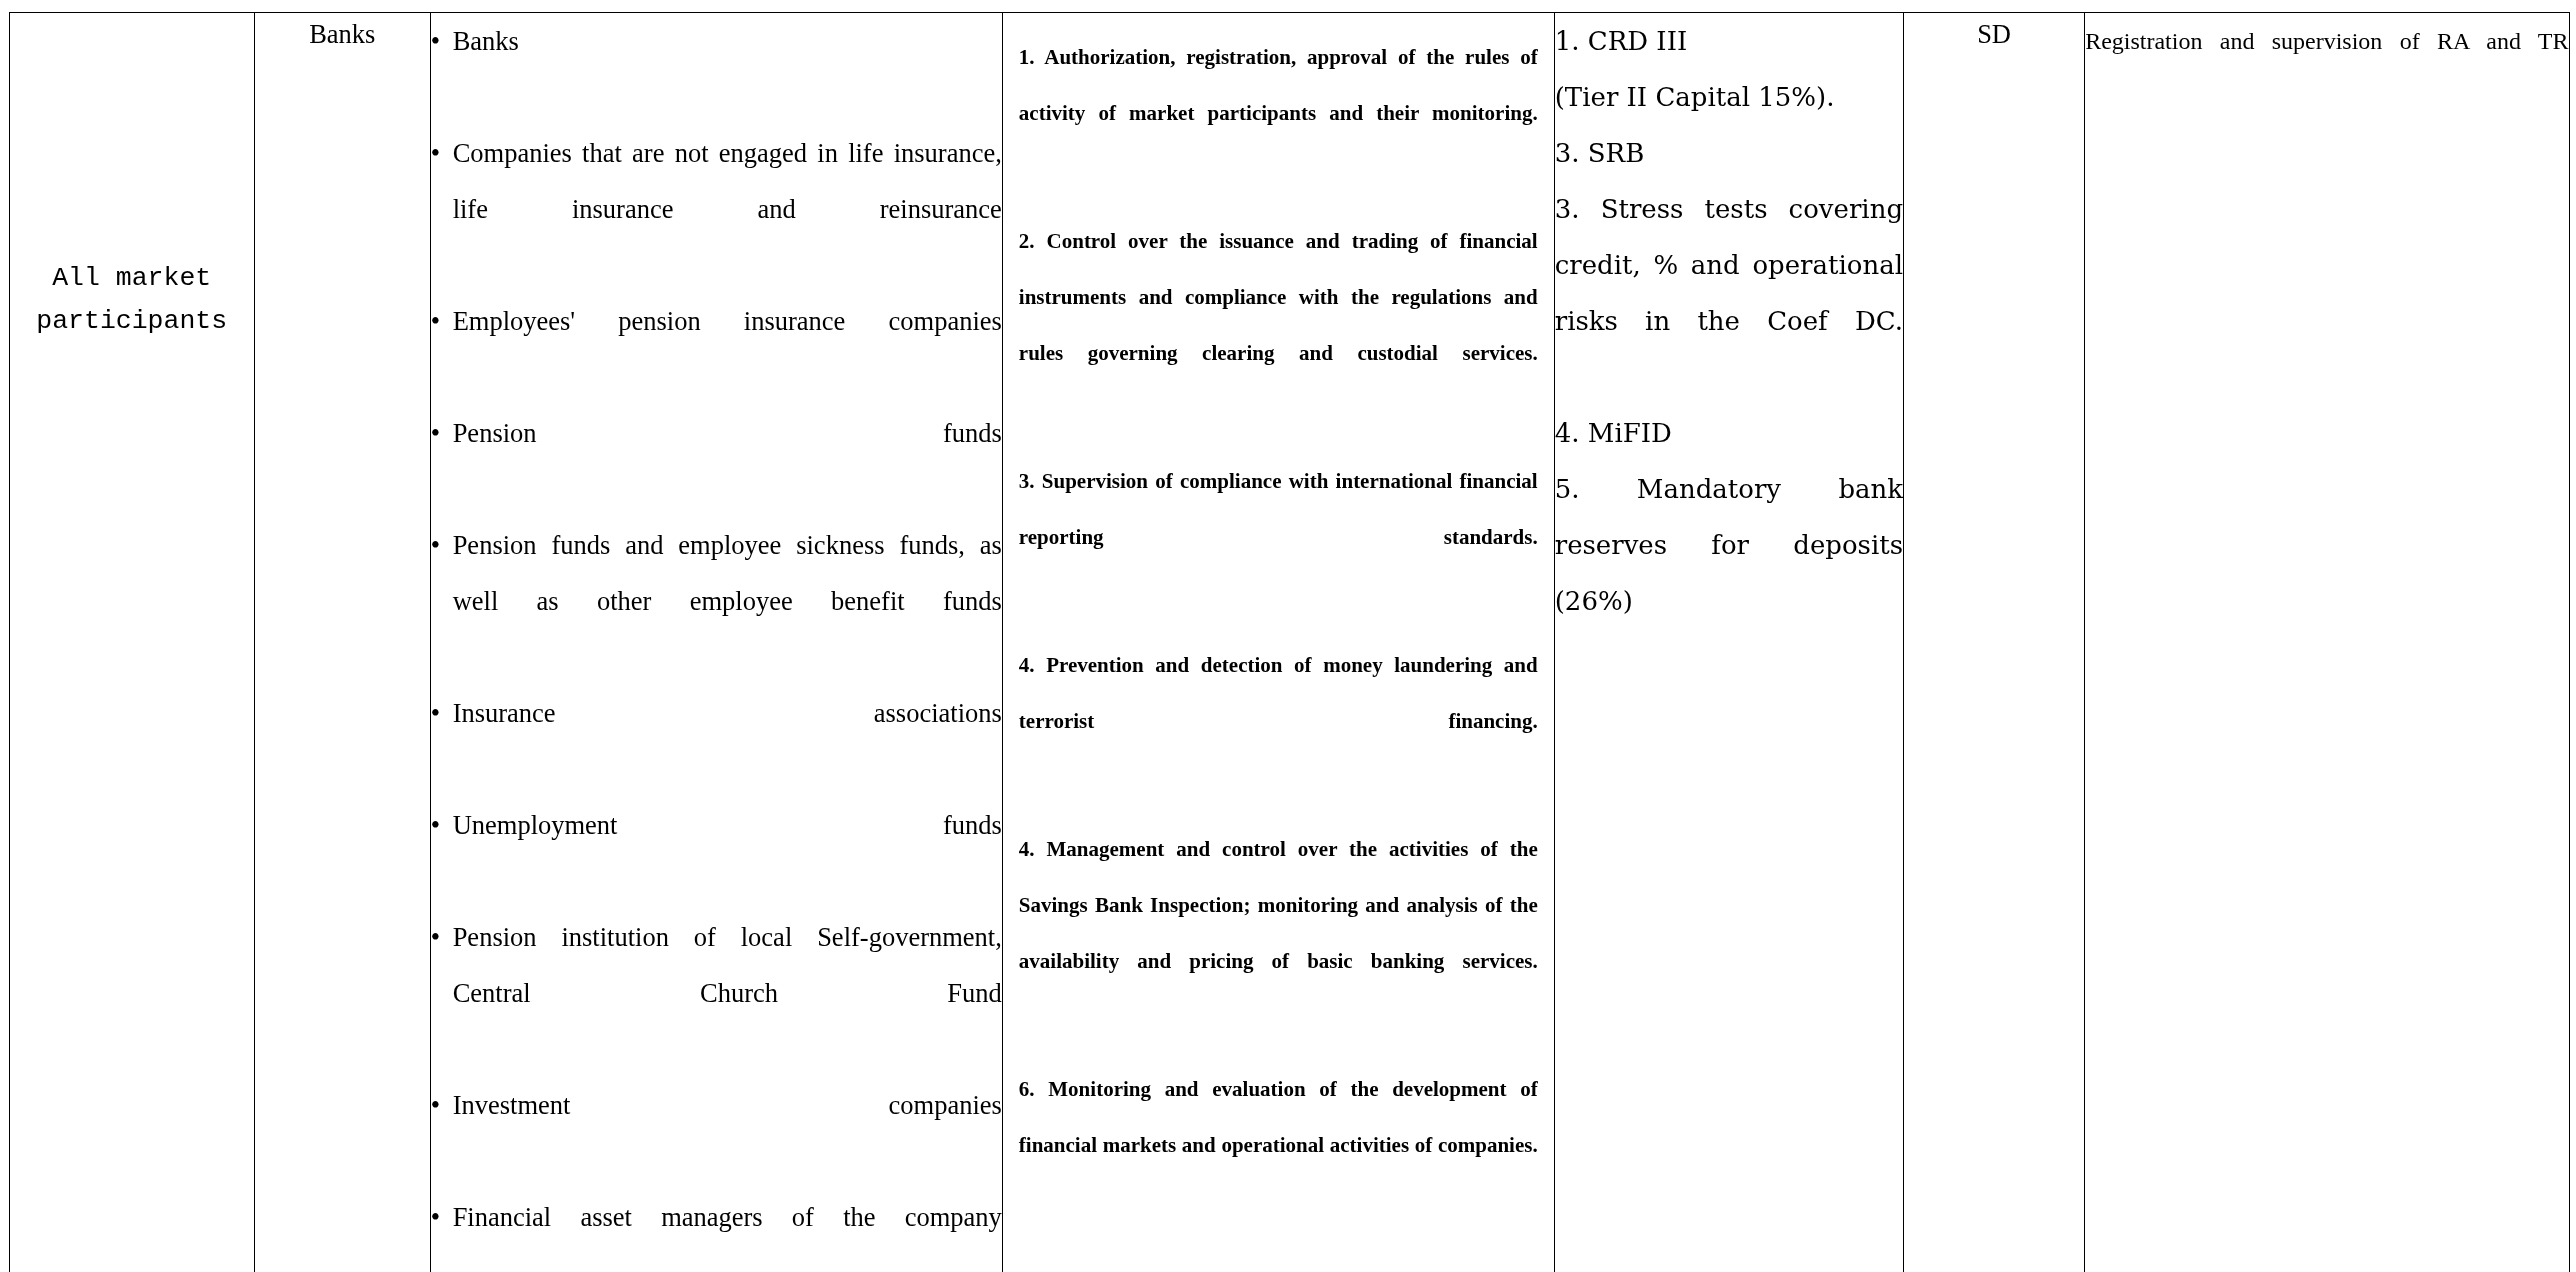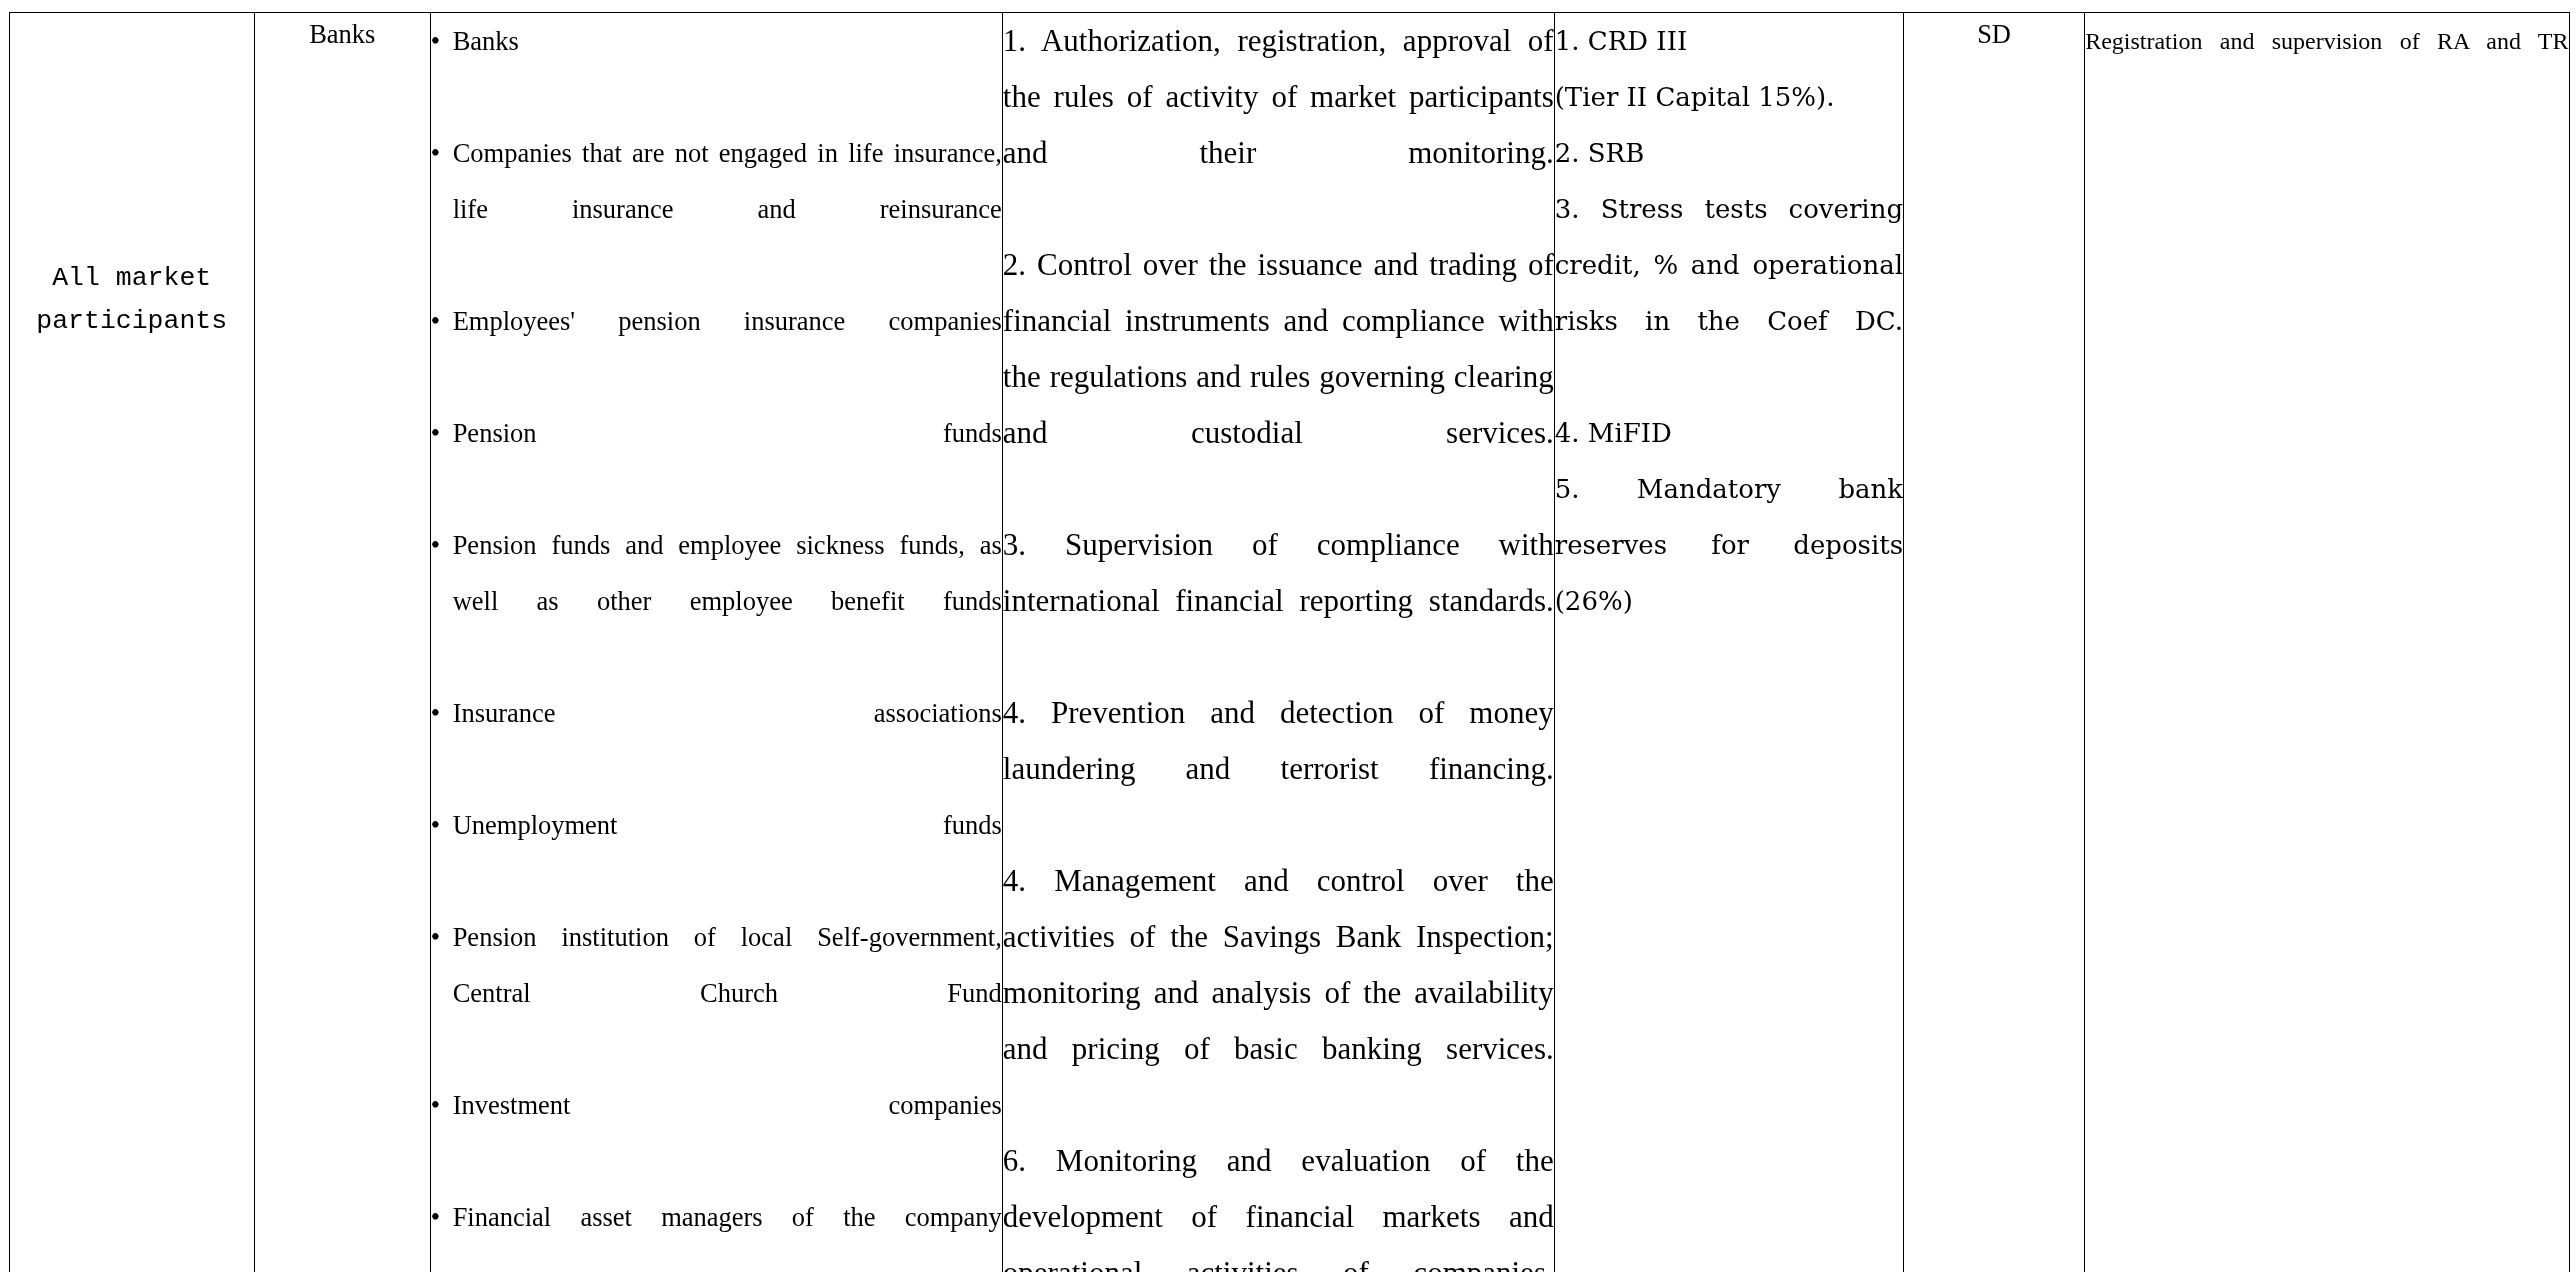--- a/index.html
+++ b/index.html
@@ -96,25 +96,26 @@
     line-height: 56px;
   }
   ul.bullets > li .tail { display: inline-block; width: 100%; height: 0; }
 
   
   .cell-numlist {
     padding: 10.3px 12px 0 8.5px;
     font-size: 26.5px;
   }
   .cell-numlist p {
-    margin: 0;
-    text-align: justify;
-    text-justify: inter-word;
-    line-height: 56px;
-    font-size: 31px;
+    margin: 16px;
+    text-align: justify;
+    text-justify: inter-word;
+    line-height: 56px;
+    font-size: 21px;
+    font-weight: bold;
   }
   .cell-numlist p .tail { display: inline-block; width: 100%; height: 0; }
 
   
   .cell-reglist {
     padding: 10.3px 12px 0 8.5px;
     font-size: 26px;
     font-family: "DejaVu Serif", "Liberation Serif", serif;
   }
   .cell-reglist p {
@@ -196,21 +197,21 @@
           <p><span>3. Supervision of compliance with international financial reporting standards.</span><span class="tail"></span></p>
           <p><span>4. Prevention and detection of money laundering and terrorist financing.</span><span class="tail"></span></p>
           <p><span>4. Management and control over the activities of the Savings Bank Inspection; monitoring and analysis of the availability and pricing of basic banking services.</span><span class="tail"></span></p>
           <p><span>6. Monitoring and evaluation of the development of financial markets and operational activities of companies.</span><span class="tail"></span></p>
 
         </td>
 
         <td class="cell-reglist">
           <p><span>1. CRD III</span></p>
           <p><span>(Tier II Capital 15%).</span></p>
-          <p><span>2. SRB</span></p>
+          <p><span>3. SRB</span></p>
           <p><span>3. Stress tests covering credit, % and operational risks in the Coef DC.</span><span class="tail"></span></p>
           <p><span>4. MiFID</span></p>
           <p><span>5. Mandatory bank reserves for deposits (26%)</span></p>
         </td>
 
         <td class="cell-sd">
           <span>SD</span>
         </td>
 
         <td class="cell-registration">

